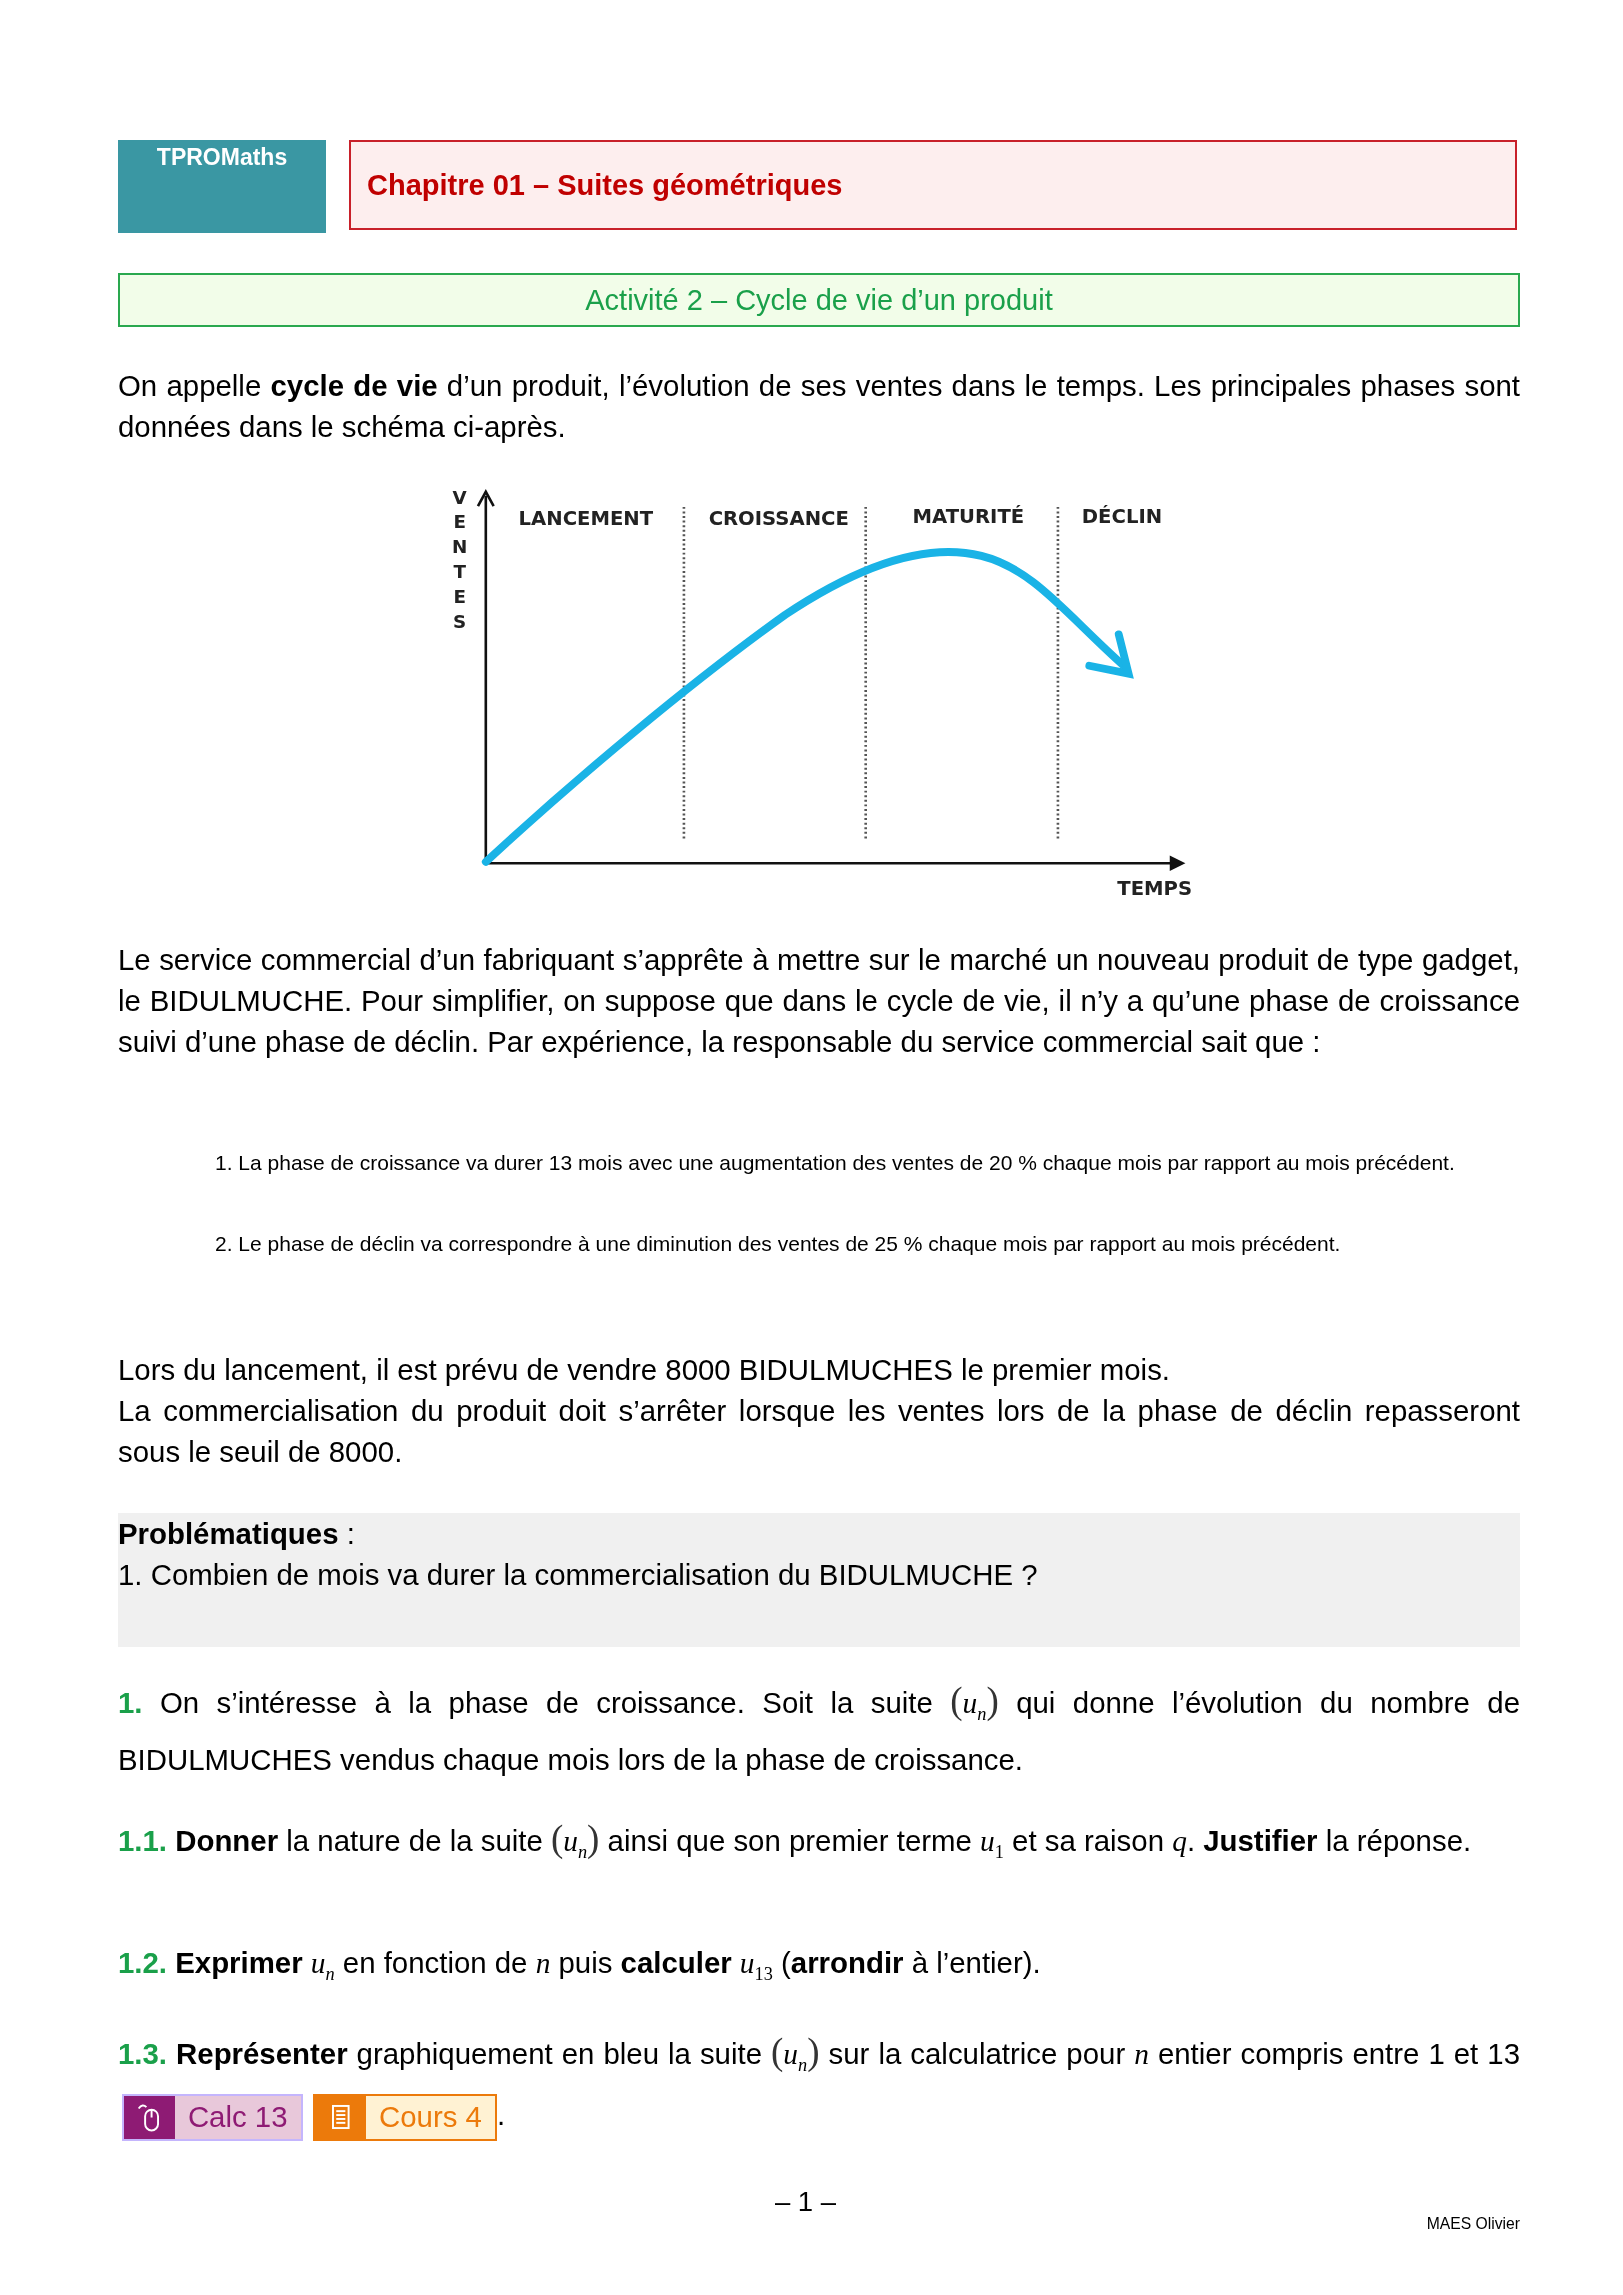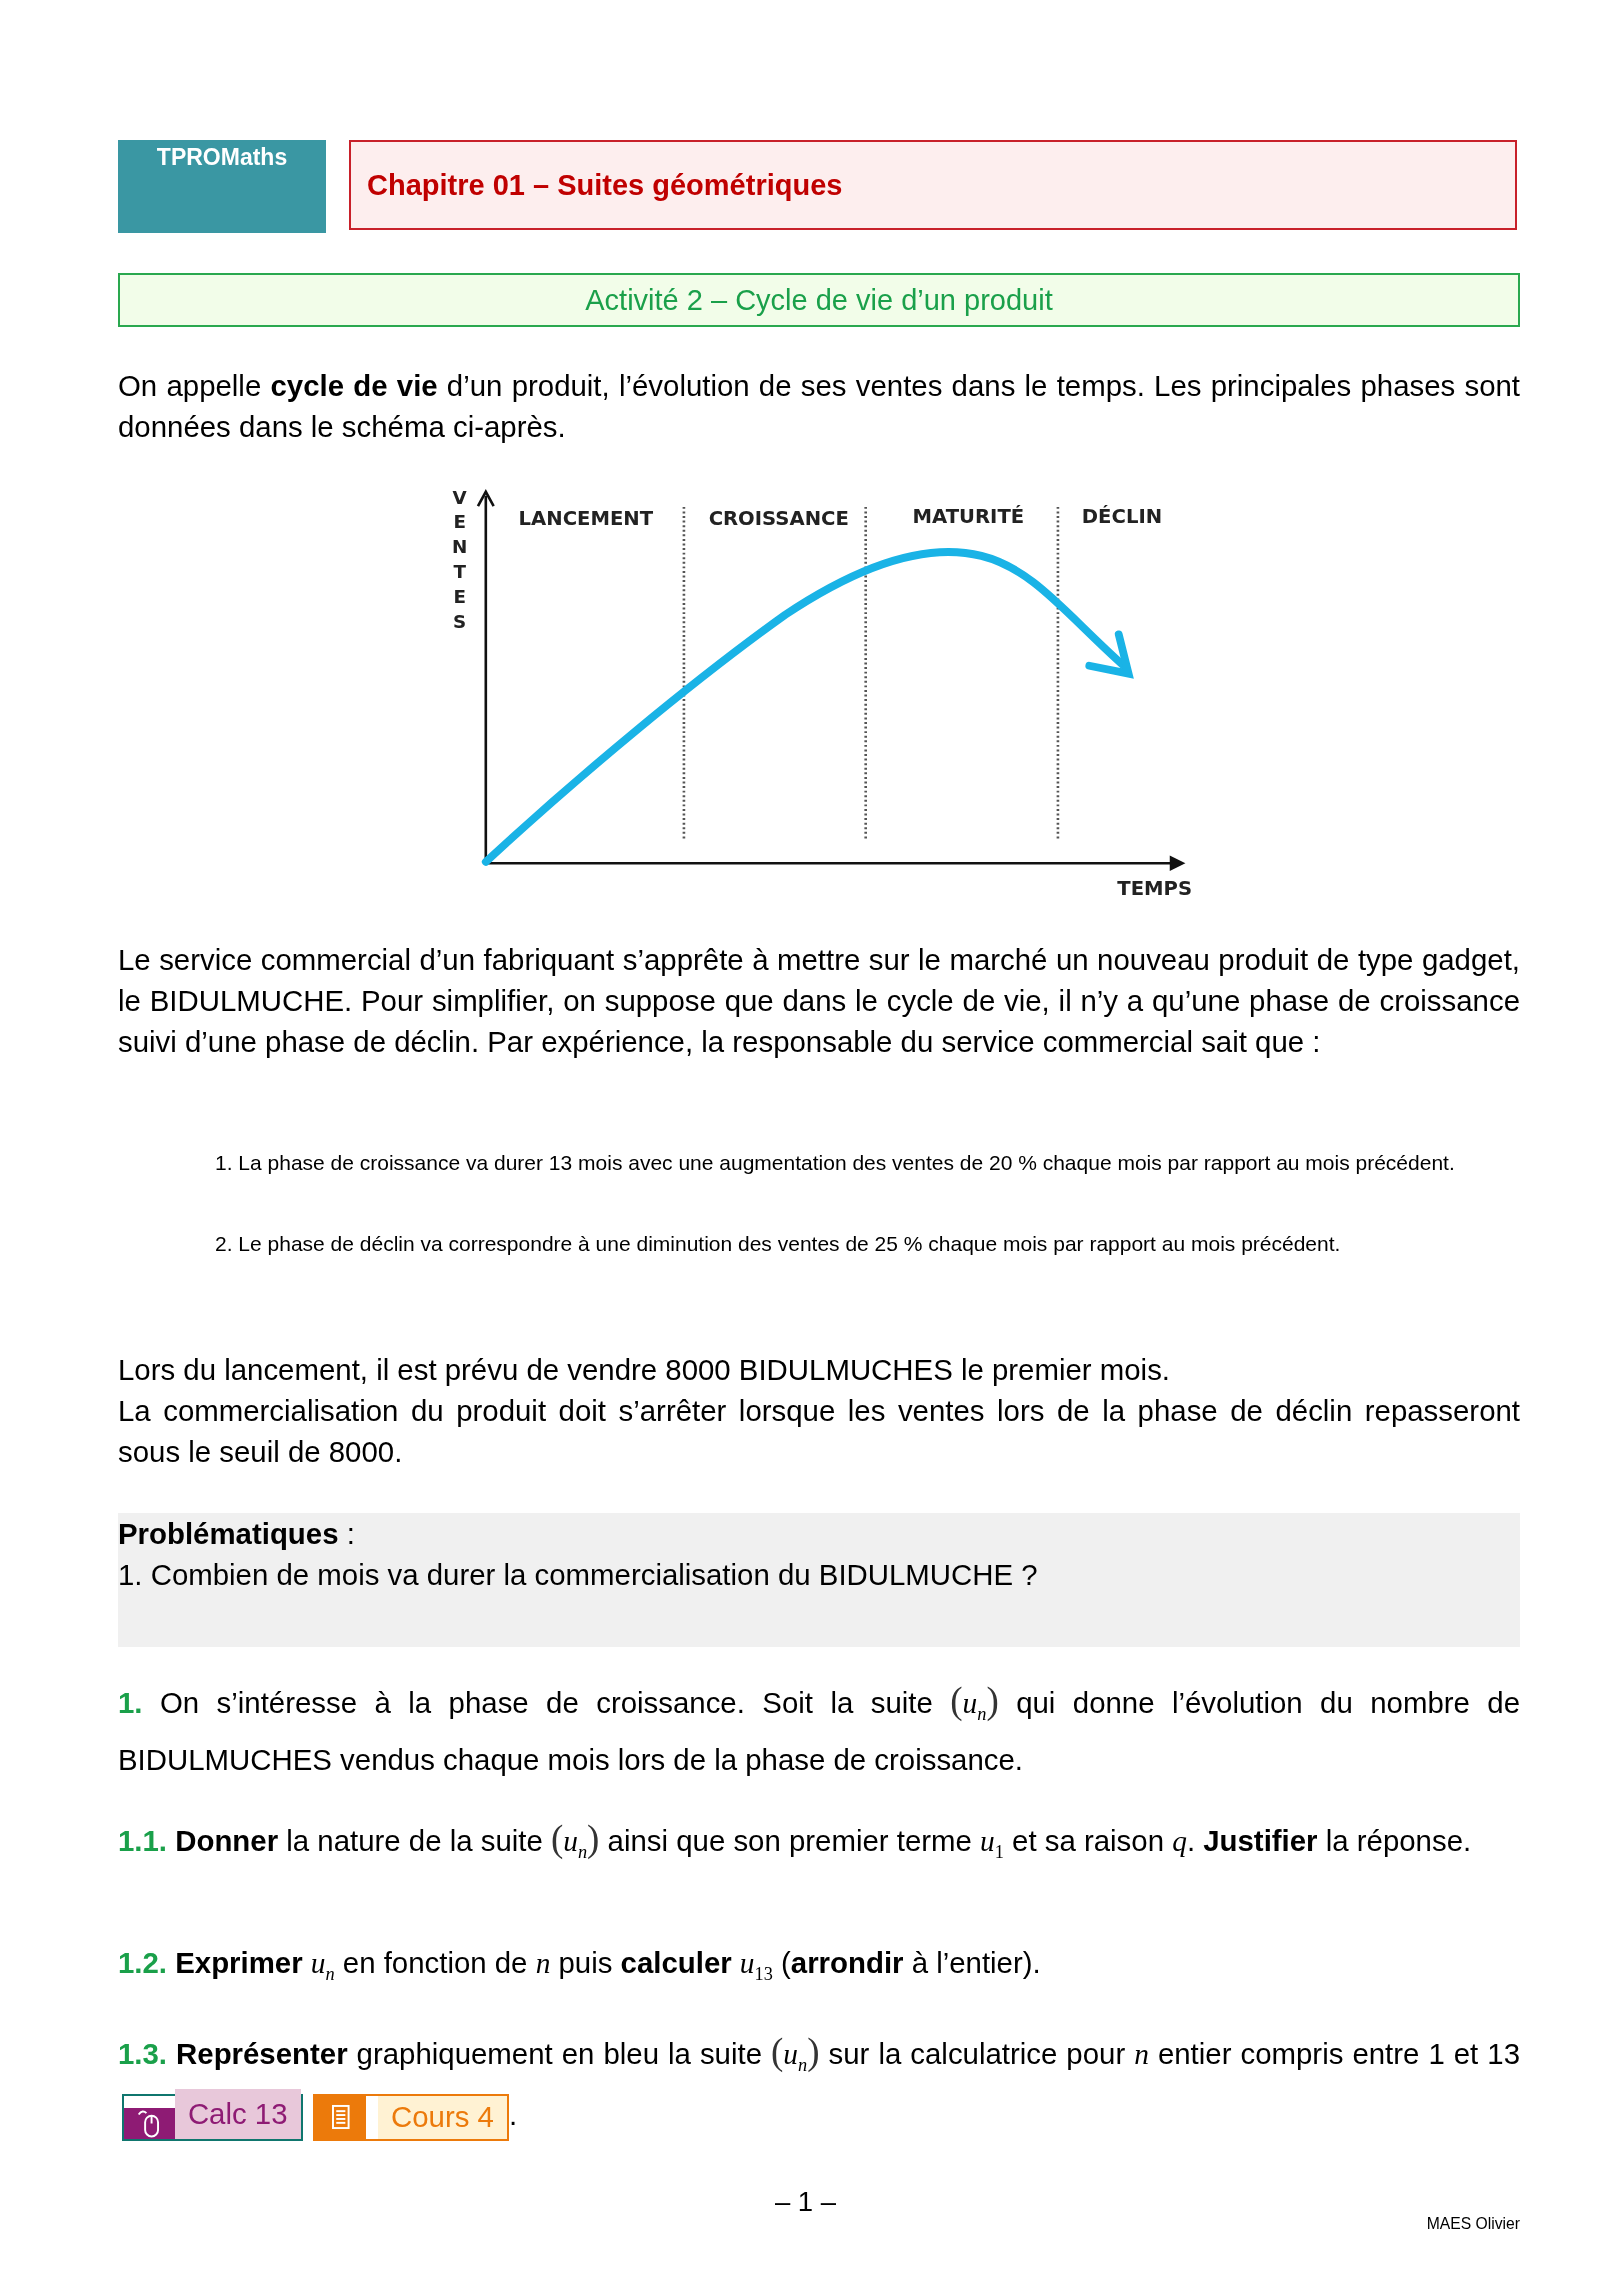--- a/index.html
+++ b/index.html
@@ -20,26 +20,26 @@
   .list { left:215px; width:1305px; font-size:21px; line-height:41px; text-align:justify; }
   .green { color:#1aa04a; font-weight:bold; }
   .prob { left:118px; top:1513px; width:1402px; height:134px; background:#f0f0f0;
           font-size:29.4px; line-height:41px; padding-top:0px; box-sizing:border-box; }
   .m { font-family:"Liberation Serif", serif; font-style:italic; }
   .m sub { font-size:18.3px; font-style:italic; }
   .paren { font-family:"Liberation Serif", serif; font-style:normal; font-size:37px; color:#333; }
   .btn { display:inline-flex; height:47px; vertical-align:middle; box-sizing:border-box; margin-left:3.9px; }
   .btn .ic { width:51px; display:flex; align-items:center; justify-content:center; color:#fff; font-size:23.6px; }
   .btn .lb { padding:0 13px; display:flex; align-items:center; font-size:29.4px; }
-  .calc { border:2px solid #0f766e;align-items:flex-end; }
+  .calc { border:2px solid #c4b5fd; }
   .calc .ic { background:#8e1b74; }
   .calc .lb { background:#e8c8da; color:#8e1b74; }
   .cours { border:2px solid #ec7a0b; margin-left:10.5px; }
   .cours .ic { background:#ec7a0b; }
-  .cours .lb { background:#fff2d3; color:#ec7a0b;margin-left:12px; }
+  .cours .lb { background:#fff2d3; color:#ec7a0b; }
   .pagenum { left:753px; top:2186px; width:105px; text-align:center; font-size:27.5px; }
   .author { left:1374px; top:2215px; width:146px; text-align:right; font-size:15.7px; }
   svg text { font-family:"DejaVu Sans", sans-serif; font-weight:bold; }
 </style>
 </head>
 <body>
 
 <div class="abs tpro">
   <span>TPRO</span>
   <span>Maths</span>

